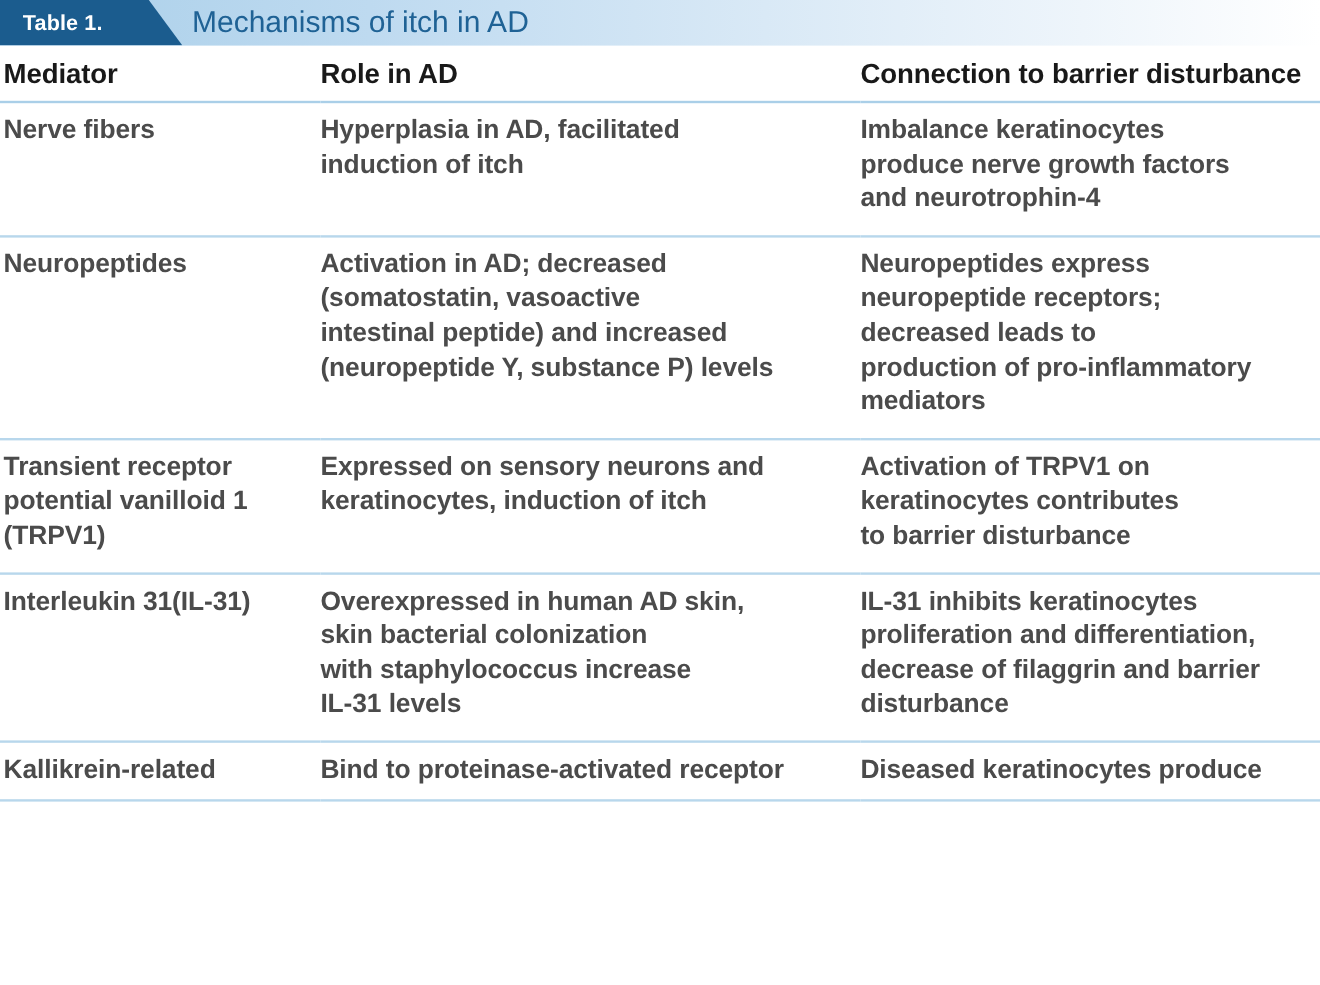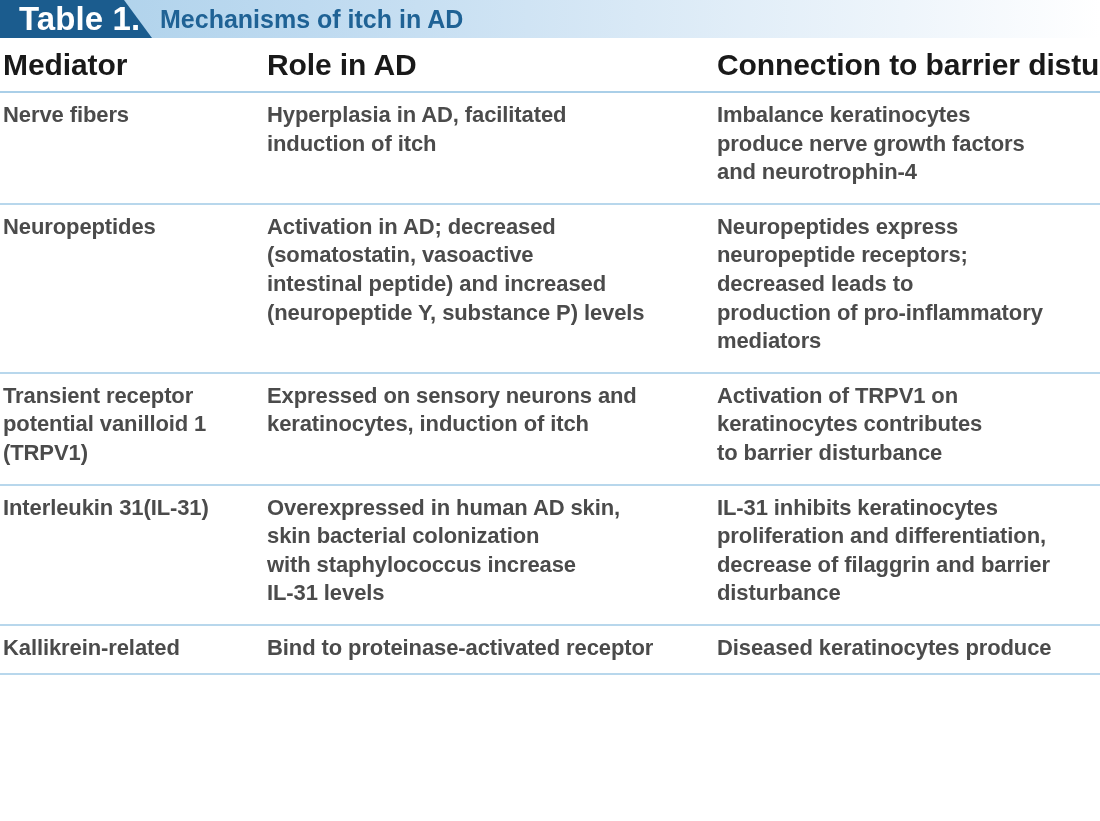--- a/index.html
+++ b/index.html
@@ -37,54 +37,54 @@
     background: #1b5c8e;
     clip-path: polygon(0 0, 124px 0, 152px 100%, 0 100%);
   }
   .banner-label {
     position: absolute;
     left: 19px;
     top: 0;
     height: 38px;
     line-height: 38px;
     color: #ffffff;
-    font-size: 33px;
+    font-size: 18px;
     font-weight: bold;
     letter-spacing: 0.1px;
     white-space: nowrap;
     z-index: 2;
   }
   .banner-title {
     position: absolute;
     left: 160px;
     top: 0;
     height: 38px;
     line-height: 38px;
     color: #1f6295;
     font-size: 25px;
-    font-weight: bold;
+    font-weight: normal;
     white-space: nowrap;
     z-index: 2;
   }
 
   
   table.itch-table {
     border-collapse: collapse;
     width: 1100px;
     table-layout: fixed;
     margin: 0;
   }
   table.itch-table col.c-mediator { width: 267px; }
   table.itch-table col.c-role     { width: 450px; }
   table.itch-table col.c-conn     { width: 383px; }
 
   thead th {
     text-align: left;
     vertical-align: top;
-    font-size: 30px;
+    font-size: 23px;
     font-weight: bold;
     color: #191919;
     padding: 10px 8px 9px 0;
     border-bottom: 2px solid #aacfe8;
     letter-spacing: -0.1px;
     white-space: nowrap;
   }
 
   tbody td {
     vertical-align: top;

